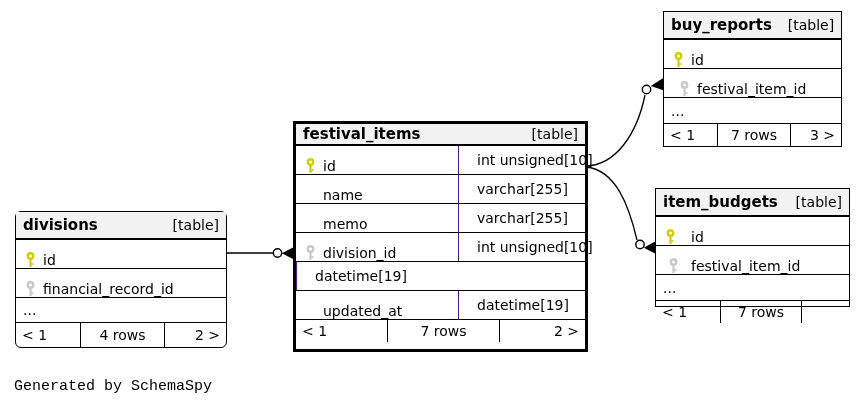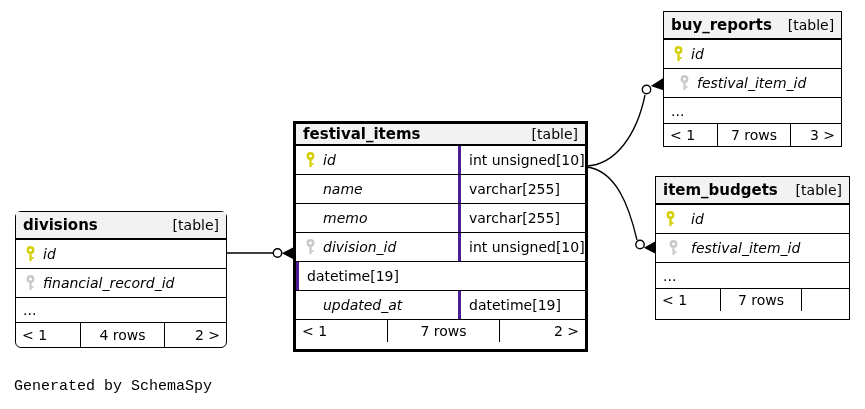--- a/index.html
+++ b/index.html
@@ -33,40 +33,39 @@
   .row {
     display: flex;
     align-items: stretch;
     border-bottom: 1px solid #000;
     font-size: 14px;
     height: 29px;
   }
   .namecell {
     flex: 1;
     display: flex;
-    align-items: center;
+    align-items: flex-end;
     gap: 6px;
     padding-left: 7px;
     overflow: hidden;
     white-space: nowrap;
-    font-style: italic;
   }
   .keyslot {
     flex: 0 0 14px;
     width: 14px;
     display: flex;
     justify-content: center;
     align-items: center;
   }
   .typecell {
     flex: 1;
-    border-left: 3px solid #4c1d95;
+    border-left: 1px solid #4c1d95;
     display: flex;
     align-items: center;
-    padding-left: 8px;
+    padding-left: 18px;
     white-space: nowrap;
   }
   .fi-name { flex: 0 0 162px; }
   .ell {
     display: flex;
     align-items: center;
     padding-left: 7px;
     border-bottom: 1px solid #000;
     font-size: 14px;
     height: 26px;
@@ -83,21 +82,21 @@
   #tbl-divisions .ell { height: 25px; }
   #tbl-divisions .ftr { height: 24px; }
 
   #tbl-festival     { left: 293px; top: 121px; width: 295px; height: 231px; }
   #tbl-festival .hdr { height: 22px; text-align: right; }
   #tbl-festival .ftr { height: 22px; }
 
   #tbl-buyreports   { left: 663px; top: 11px;  width: 179px; height: 136px; }
   #tbl-buyreports .ftr { height: 22px; }
 
-  #tbl-itembudgets  { left: 655px; top: 176px; width: 195px; height: 144px; }
+  #tbl-itembudgets  { left: 655px; top: 188px; width: 195px; height: 119px; }
   #tbl-itembudgets .ftr { height: 22px; }
 
   
   .key-icon svg { display: block; }
   .key-icon.pk .kh { stroke: #d4ce00; }
   .key-icon.pk .ks { fill: #d4ce00; }
   .key-icon.fk .kh { stroke: #c9c9c9; }
   .key-icon.fk .ks { fill: #c9c9c9; }
 
   .rels {

